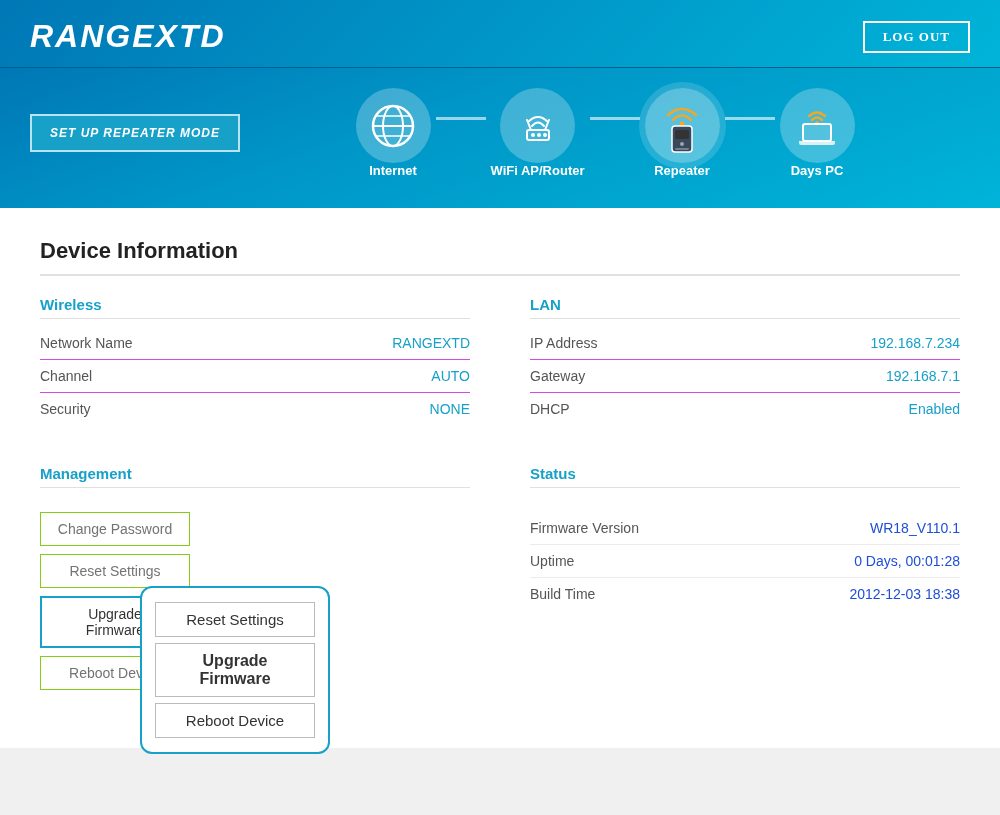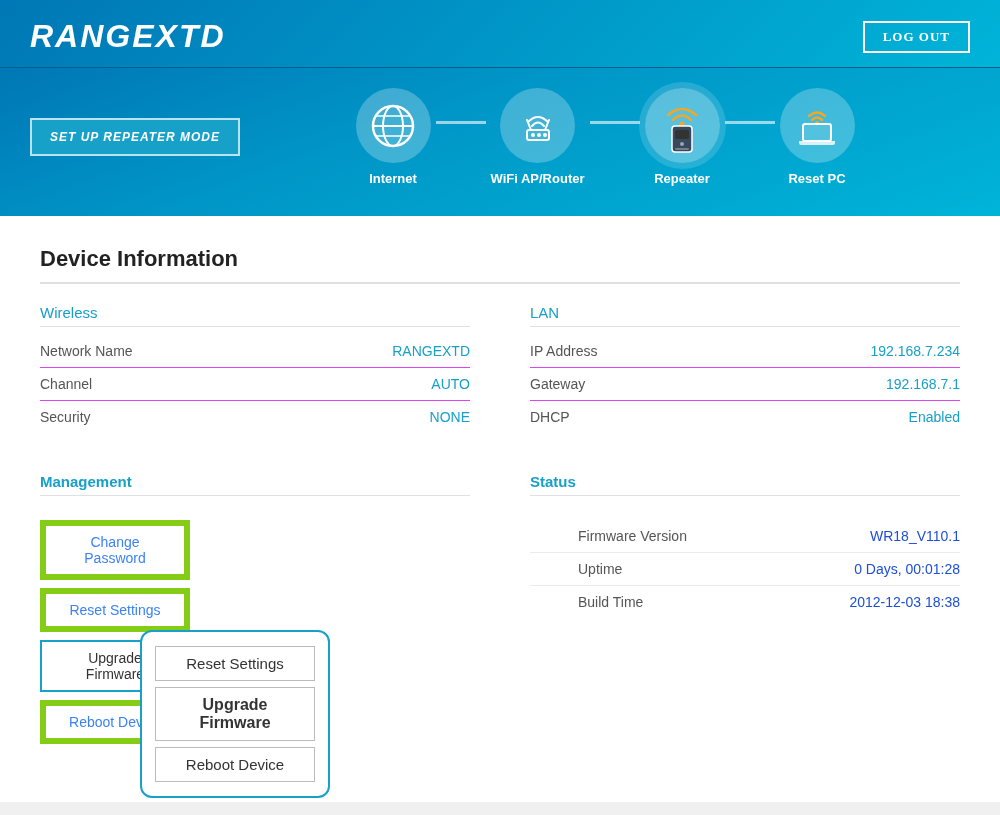--- a/index.html
+++ b/index.html
@@ -59,21 +59,21 @@
       display: flex;
       align-items: center;
       flex: 1;
       justify-content: center;
       gap: 0;
     }
     .device-item {
       display: flex;
       flex-direction: column;
       align-items: center;
-      gap: 8px;
+      gap: 0;
     }
     .device-icon-circle {
       width: 75px;
       height: 75px;
       border-radius: 50%;
       background: rgba(255,255,255,0.25);
       display: flex;
       align-items: center;
       justify-content: center;
     }
@@ -119,21 +119,21 @@
       grid-template-columns: 1fr 1fr;
       gap: 0 60px;
     }
 
     .info-section {
       margin-bottom: 20px;
     }
 
     .info-section-title {
       font-size: 15px;
-      font-weight: normal;
+      font-weight: bold;
       color: #17a0c8;
       padding-bottom: 5px;
       margin-bottom: 8px;
       border-bottom: 1px solid #e0e0e0;
     }
 
     .info-row {
       display: flex;
       justify-content: space-between;
       padding: 8px 0;
@@ -160,23 +160,23 @@
       margin-bottom: 24px;
       border-bottom: 1px solid #e0e0e0;
     }
 
     .mgmt-btn {
       display: block;
       width: 150px;
       padding: 8px 16px;
       margin-bottom: 8px;
       background: #fff;
-      border: 6px solid #84cc16;
+      border: 1px solid #84cc16;
       font-size: 14px;
-      color: #3b82f6;
+      color: #737373;
       cursor: pointer;
       text-align: center;
     }
     .mgmt-btn.highlighted {
       border: 2px solid #17a0c8;
       color: #333;
     }
 
     
     .tooltip-wrapper {
@@ -213,21 +213,21 @@
     }
 
     .status-info-row {
       display: flex;
       justify-content: space-between;
       padding: 8px 0;
       border-bottom: 1px solid #ebebeb;
       font-size: 14px;
     }
     .status-info-row:last-child { border-bottom: none; }
-    .status-label { color: #555; margin-left: 48px; }
+    .status-label { color: #555; }
     .status-value { color: #1d4ed8; }
   </style>
 </head>
 <body>
 
 <div class="header">
   <span class="logo">RANGEXTD</span>
   <button class="logout-btn">LOG OUT</button>
 </div>
 
@@ -302,21 +302,21 @@
 
           <path d="M18 14 Q26 7 34 14" stroke="#f5a623" stroke-width="2.5" fill="none" stroke-linecap="round"></path>
           <path d="M21 18 Q26 13 31 18" stroke="#f5a623" stroke-width="2.5" fill="none" stroke-linecap="round"></path>
           <circle cx="26" cy="21" r="2" fill="#f5a623"></circle>
 
           <rect x="12" y="22" width="28" height="17" rx="2" stroke="white" stroke-width="2" fill="rgba(255,255,255,0.1)"></rect>
 
           <path d="M8 39 L44 39 L44 41 Q44 43 42 43 L10 43 Q8 43 8 41 Z" fill="white" fill-opacity="0.8"></path>
         </svg>
       </div>
-      <span class="device-label">Reset PC</span>
+      <span class="device-label">Days PC</span>
     </div>
 
   </div>
 </div>
 
 <div class="main-content">
 
   <h2 class="section-title">Device Information</h2>
 
   <div class="info-grid">

